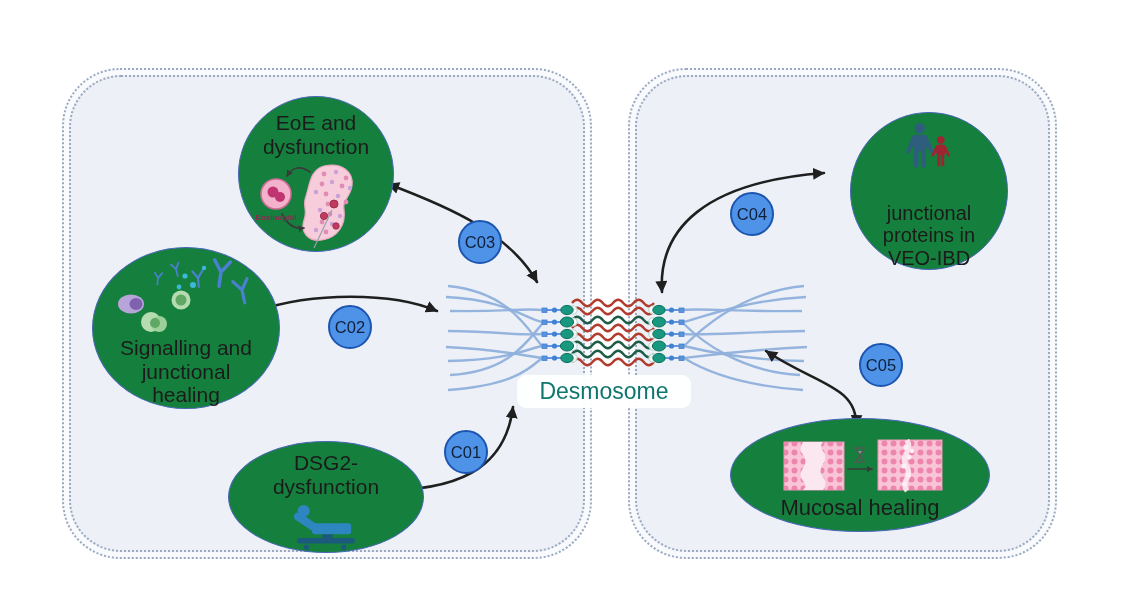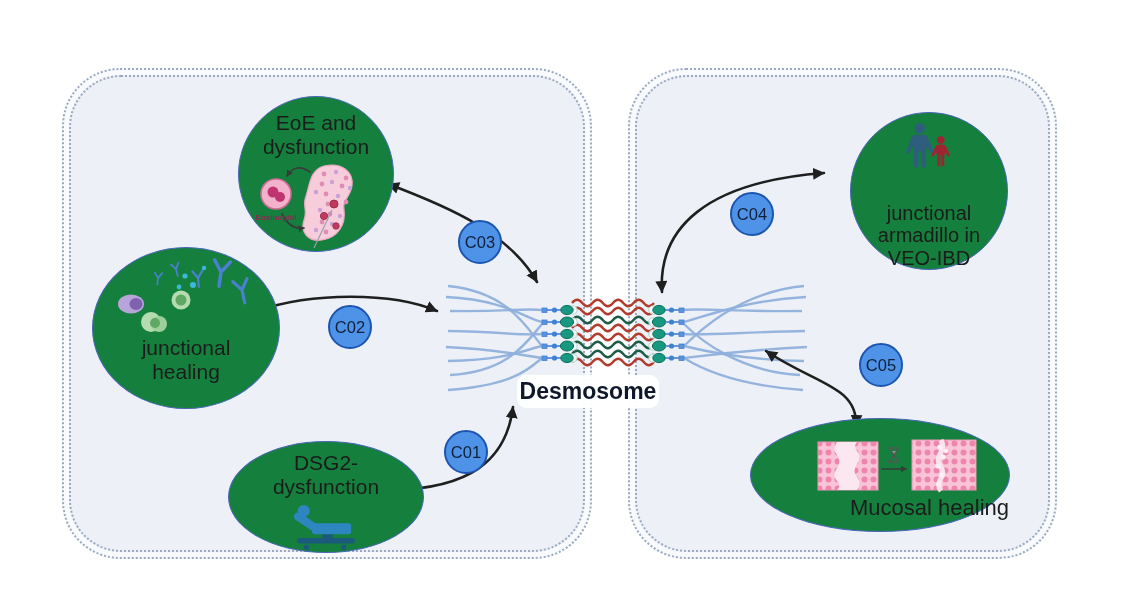--- a/index.html
+++ b/index.html
@@ -17,38 +17,38 @@
   .bubble{position:absolute;background:#15803d;border:1.5px solid var(--bubble-border,#4a67b8);border-radius:50%;z-index:2;
           display:flex;flex-direction:column;align-items:center;text-align:center;}
   .bubble .lines{font-size:21px;line-height:1.12;}
   .b-eoe{left:238px;top:96px;width:154px;height:154px;padding-top:0;}
   .b-eoe .lines{margin-top:14px;}
   .b-sig{left:92px;top:247px;width:186px;height:160px;}
   .b-dsg2{left:228px;top:441px;width:194px;height:110px;}
   .b-dsg2 .lines{margin-top:9px;}
   .b-veo{left:850px;top:112px;width:156px;height:156px;gap:31px;}
   .b-veo .lines{font-size:20px;margin-top:2px;}
-  .b-muc{left:750px;top:418px;width:258px;height:112px;align-items:flex-end;}
+  .b-muc{left:730px;top:418px;width:258px;height:112px;}
   .b-muc .lines{font-size:22px;margin-top:1px;}
 
   
   .badge{position:absolute;width:44px;height:44px;border-radius:50%;z-index:3;
          background:var(--badge-fill,#4f93e8);border:2px solid var(--badge-border,#1c55b0);
          display:flex;align-items:center;justify-content:center;
          font-size:16.5px;font-weight:400;color:#10203a;box-sizing:border-box;}
   .badge-c01{left:444px;top:430px;}
   .badge-c02{left:328px;top:305px;}
   .badge-c03{left:458px;top:220px;}
   .badge-c04{left:730px;top:192px;}
   .badge-c05{left:859px;top:343px;}
 
   
-  .desmo-pill{position:absolute;left:517px;top:375px;width:142px;height:33px;z-index:2;
+  .desmo-pill{position:absolute;left:517px;top:375px;width:174px;height:33px;z-index:2;
     background:rgba(255,255,255,.95);border-radius:9px;display:flex;align-items:center;justify-content:center;
-    font-size:23px;font-weight:bold;color:#0f172a;}
+    font-size:23px;font-weight:normal;color:#0f766e;}
 
   
   .fig-svg{position:absolute;left:0;top:0;z-index:1;}
   .filament{stroke:var(--filament-blue,#8fb0dc);stroke-width:2.4;fill:none;opacity:.95;}
   .wave{fill:none;stroke-width:2.3;}
   .wave-red{stroke:var(--cadherin-red,#b23b2e);}
   .wave-green{stroke:var(--cadherin-green,#1e5c46);}
   .plq-link{stroke:var(--plaque-blue,#3f7fd6);stroke-width:1.6;}
   .plq-dot{fill:var(--plaque-blue,#3f7fd6);}
   .plq-rect{fill:#5b93d8;stroke:var(--plaque-blue,#3f7fd6);stroke-width:.8;}
@@ -280,20 +280,21 @@
       </g>
       <ellipse cx="30" cy="48" rx="13" ry="9.5" fill="#b7a4d9"></ellipse>
       <ellipse cx="35" cy="48" rx="6.5" ry="6" fill="#7e62b0"></ellipse>
       <circle cx="80" cy="44" r="9.5" fill="#b5dcb0"></circle>
       <circle cx="80" cy="44" r="5.5" fill="#5fa763"></circle>
       <circle cx="50" cy="66" r="10" fill="#b5dcb0"></circle>
       <circle cx="58" cy="68" r="8" fill="#9ccf9a"></circle>
       <circle cx="54" cy="67" r="5" fill="#5fa763"></circle>
     </svg>
     <div class="lines">
+      <div>Signalling and</div>
       <div>junctional</div>
       <div>healing</div>
     </div>
   </div>
 
   <div class="bubble b-dsg2">
     <div class="lines">
       <div>DSG2-</div>
       <div>dysfunction</div>
     </div>
@@ -322,21 +323,21 @@
         <circle cx="68" cy="26" r="5.8" stroke="none"></circle>
         <rect x="61" y="33" width="14" height="16" rx="4.5" stroke="none"></rect>
         <line x1="62" y1="36" x2="56" y2="49" stroke-width="4" stroke-linecap="round"></line>
         <line x1="74" y1="36" x2="80" y2="49" stroke-width="4" stroke-linecap="round"></line>
         <line x1="65" y1="48" x2="65" y2="64" stroke-width="4.6" stroke-linecap="round"></line>
         <line x1="71" y1="48" x2="71" y2="64" stroke-width="4.6" stroke-linecap="round"></line>
       </g>
     </svg>
     <div class="lines">
       <div>junctional</div>
-      <div>armadillo in</div>
+      <div>proteins in</div>
       <div>VEO-IBD</div>
     </div>
   </div>
 
   <div class="bubble b-muc">
     <svg width="230" height="56" viewBox="0 0 230 56" style="margin-top:20px">
       <defs>
         <pattern id="cellsPat" width="9" height="9" patternUnits="userSpaceOnUse">
           <circle cx="4.5" cy="4.5" r="3" fill="#ee85ad"></circle>
         </pattern>

